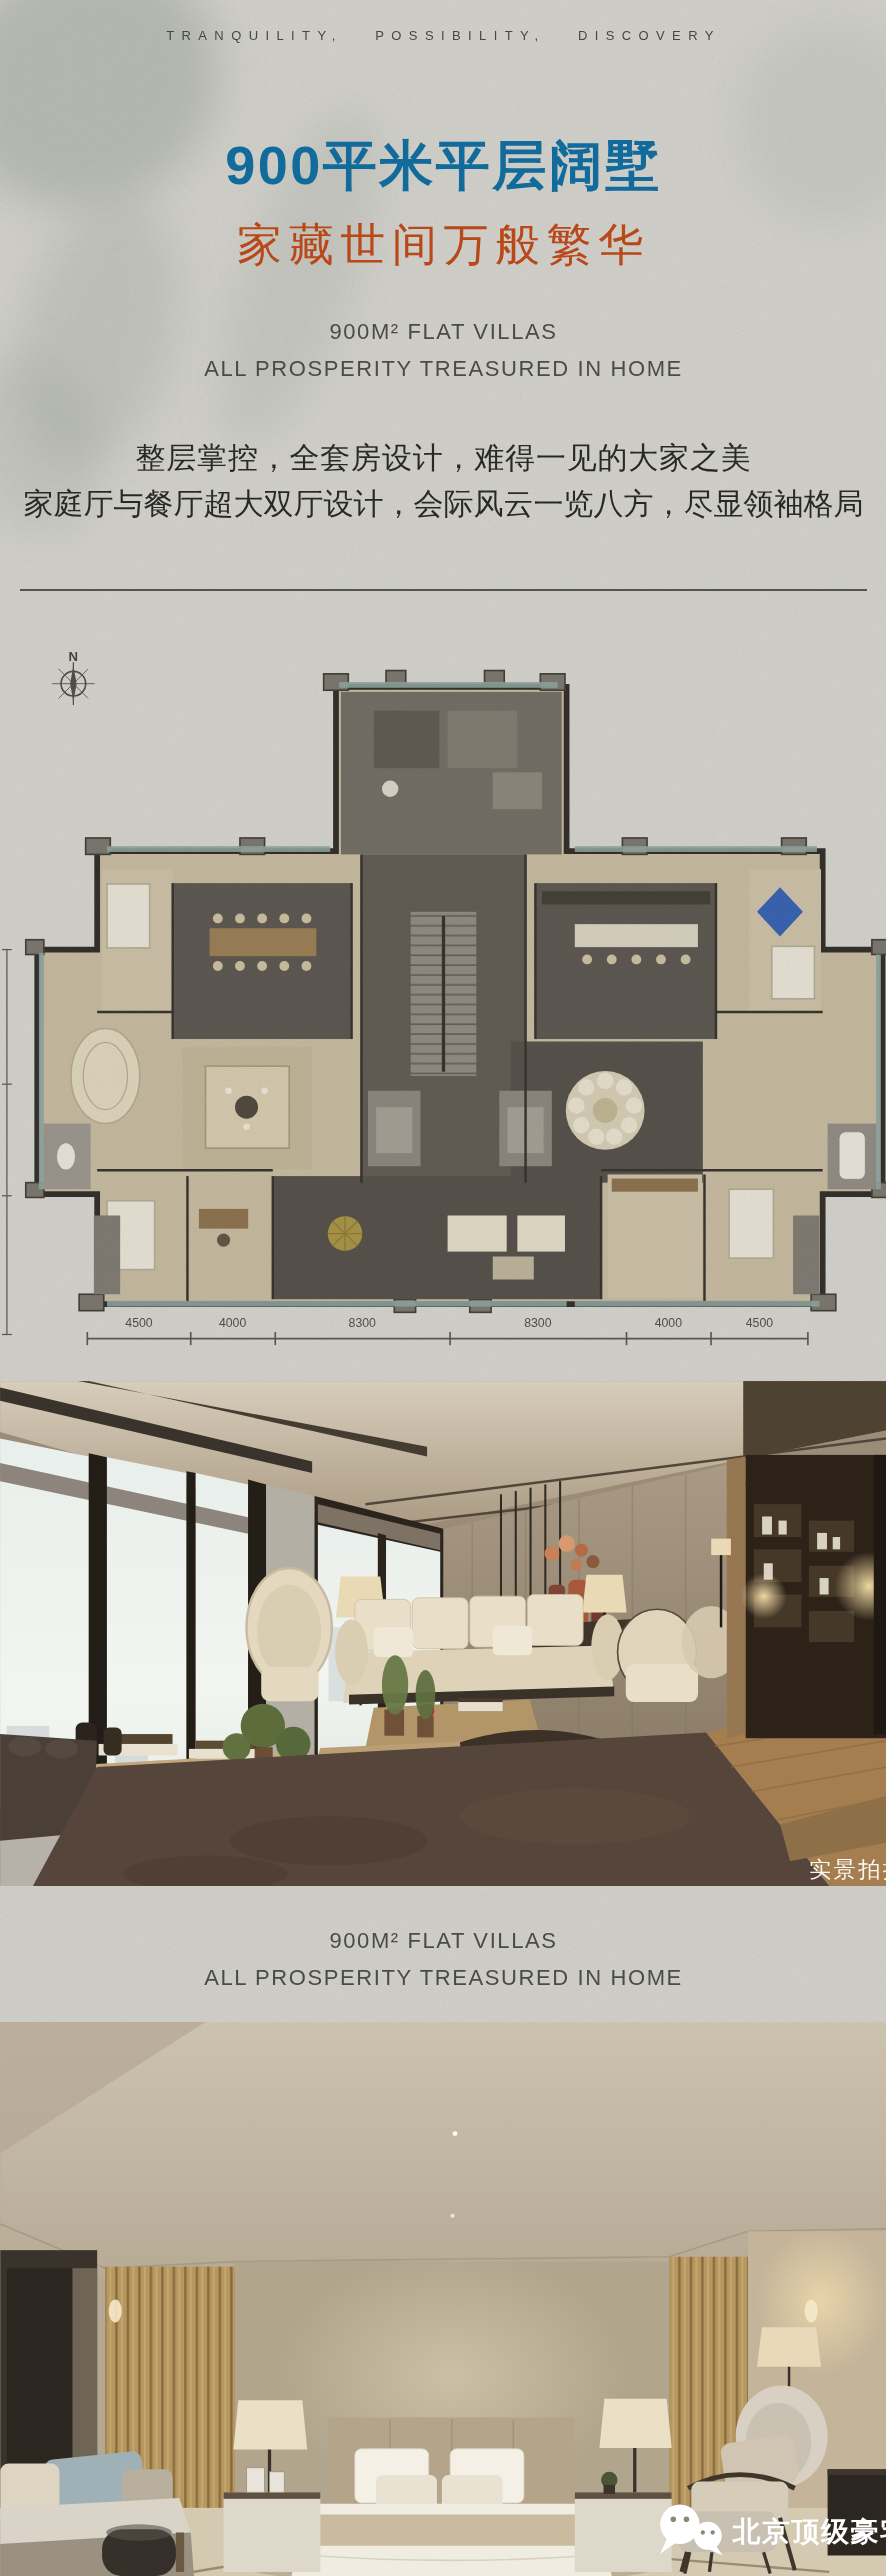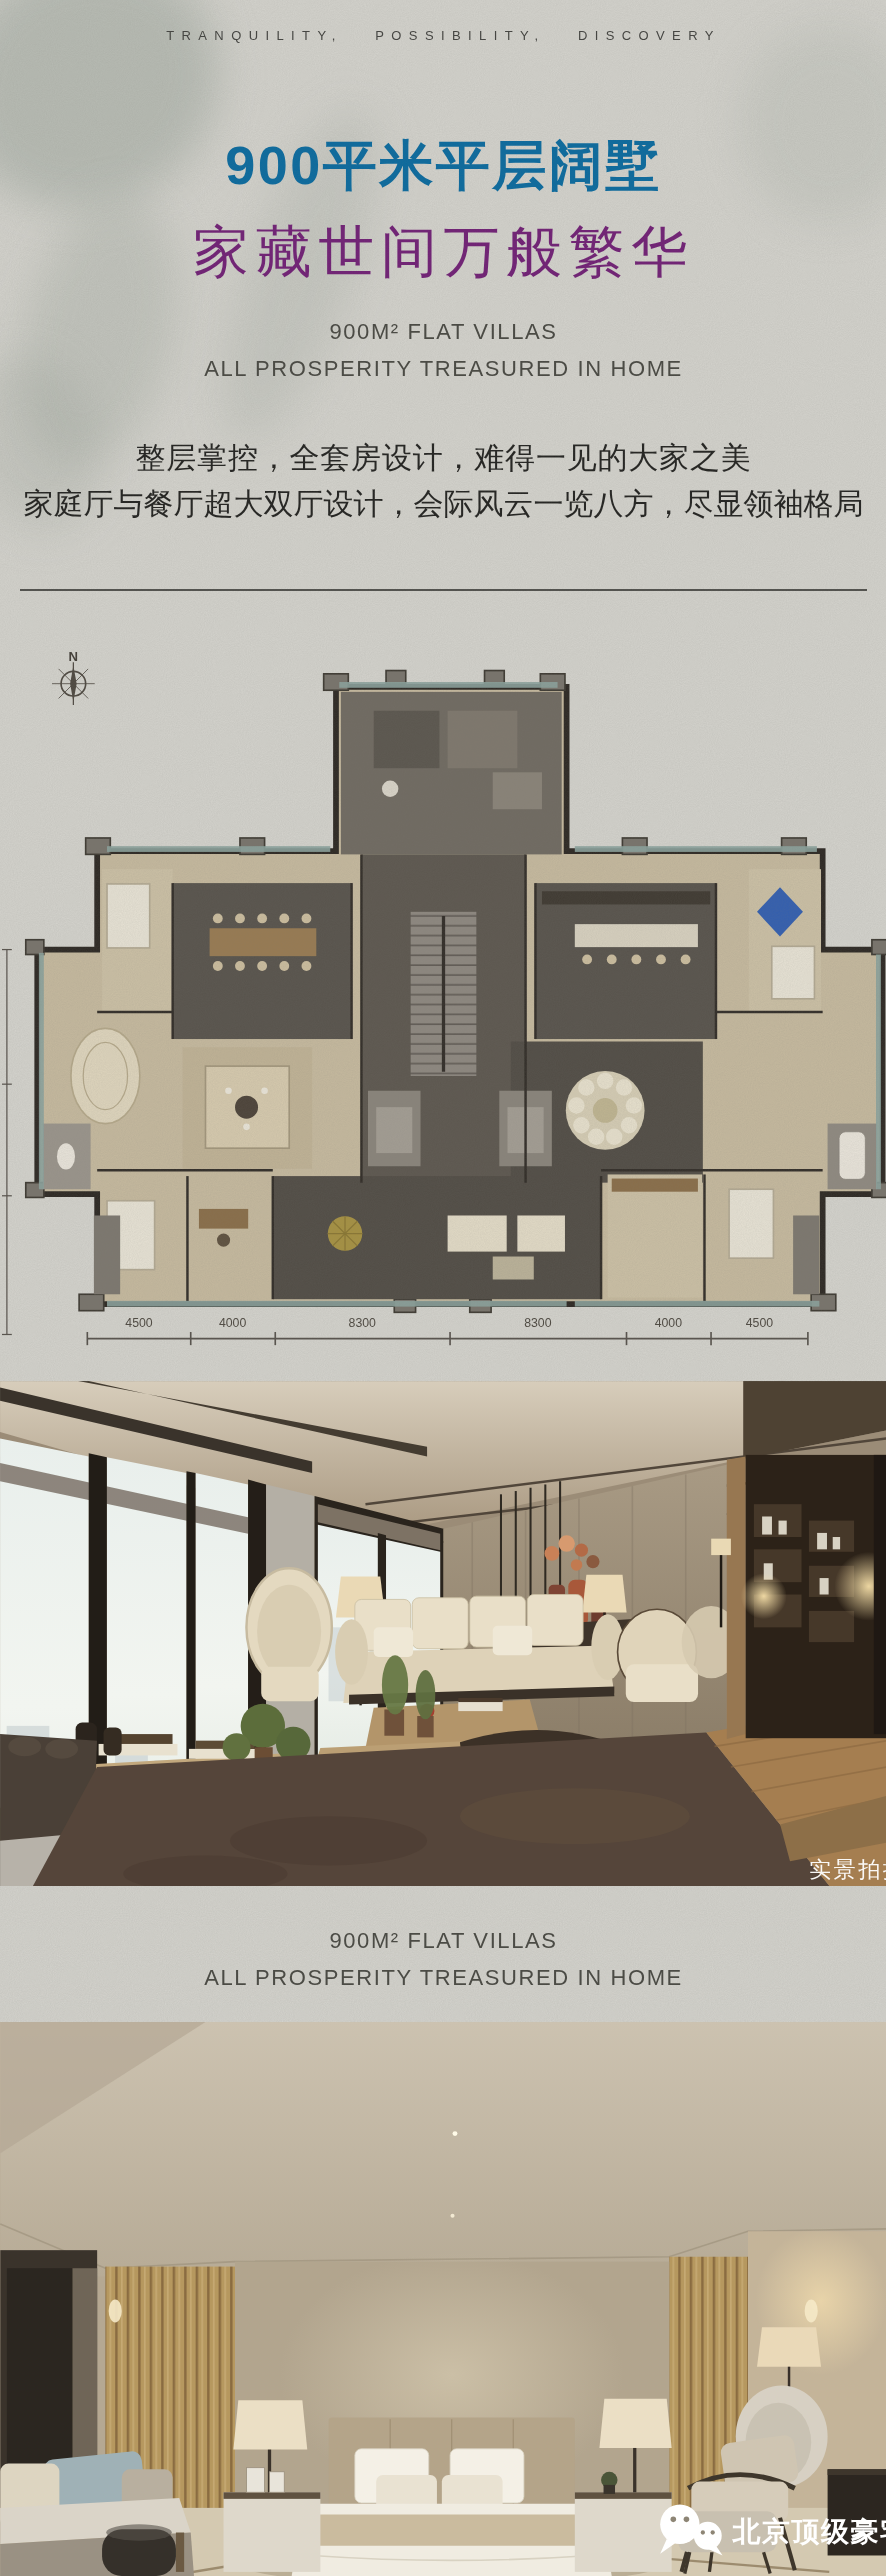--- a/index.html
+++ b/index.html
@@ -2,21 +2,21 @@
 <html style="font-size:13px"><head>
 <meta charset="utf-8">
 <style>
   html,body{margin:0;padding:0;background:#2b2b2b;}
   #poster{position:relative;width:887px;height:2576px;margin:0 auto;overflow:hidden;
           background:#d8d7d1;font-family:"Liberation Sans","DejaVu Sans",sans-serif;}
   .abs{position:absolute;}
   .center-text{position:absolute;left:0;width:887px;text-align:center;}
   .tagline{top:28px;font-size:13px;letter-spacing:7.4px;word-spacing:21.4px;color:#3f3f3c;font-weight:500;}
   .title-cn{top:130px;font-size:54px;letter-spacing:2.5px;color:#0369a1;font-weight:600;}
-  .subtitle-cn{top:215px;font-size:56px;letter-spacing:6.6px;color:#701a75;font-weight:500;}
+  .subtitle-cn{top:215px;font-size:45px;letter-spacing:6.6px;color:#c2410c;font-weight:500;}
   .en1{top:319px;font-size:22px;letter-spacing:1.6px;color:#45453f;font-weight:400;}
   .en2{top:356px;font-size:22px;letter-spacing:1.6px;color:#45453f;font-weight:400;}
   .body1{top:438px;font-size:30px;letter-spacing:0.8px;color:#1d1d1b;font-weight:500;}
   .body2{top:484px;font-size:30px;letter-spacing:0px;color:#1d1d1b;font-weight:500;}
   .divider{top:589px;left:20px;width:847px;height:1.6px;background:#4e4e4a;}
   .band1{top:1928px;font-size:22px;letter-spacing:1.6px;color:#45453f;}
   .band2{top:1965px;font-size:22px;letter-spacing:1.6px;color:#45453f;}
   .leaf{position:absolute;border-radius:50%;filter:blur(21.4px);pointer-events:none;}
   .photo{position:absolute;left:0;width:887px;overflow:hidden;}
   svg{display:block;}

